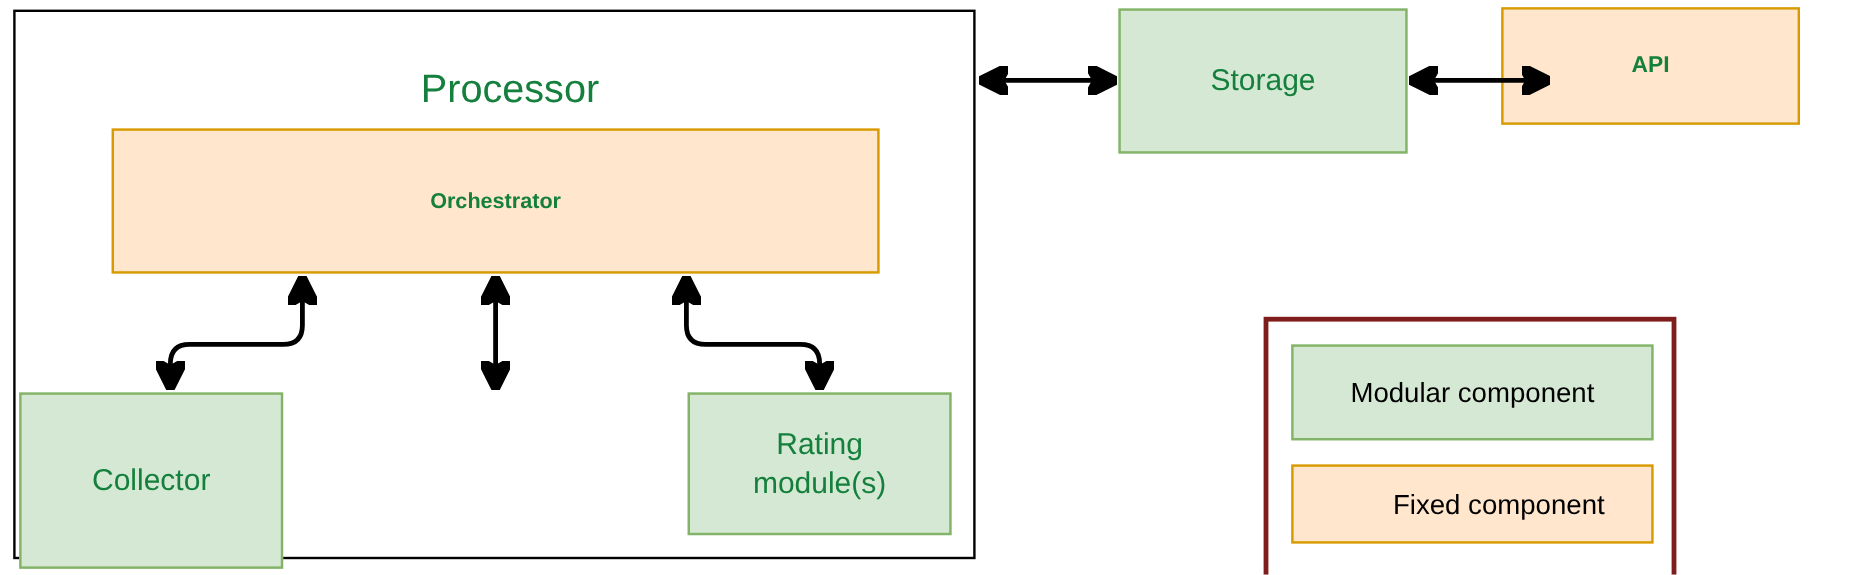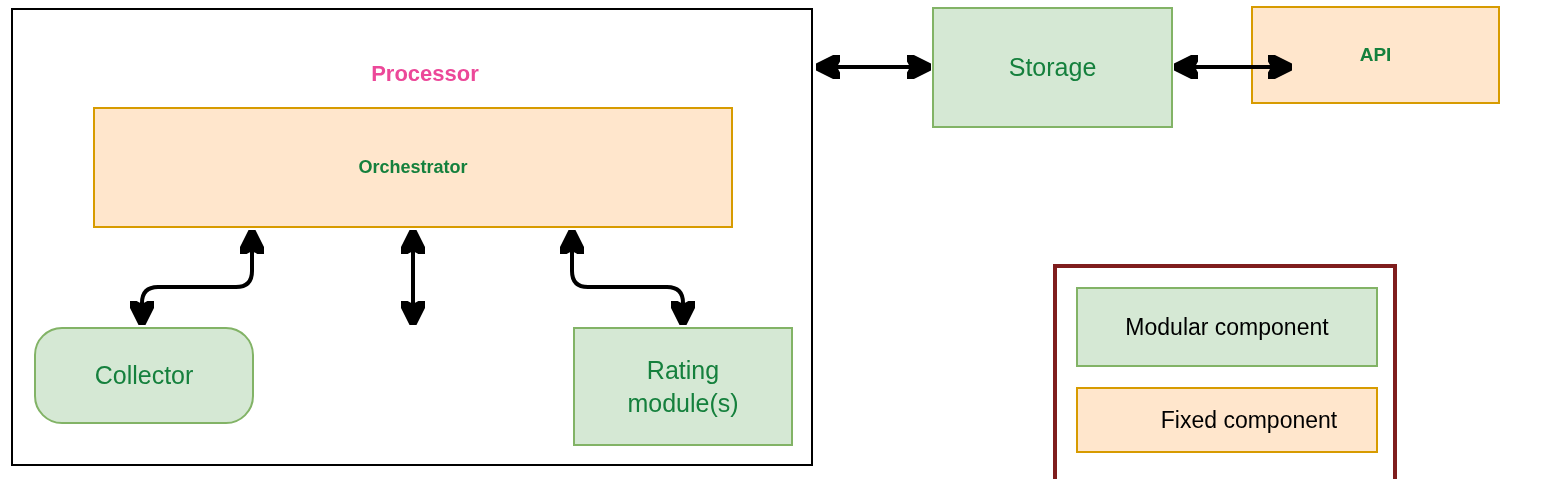--- a/index.html
+++ b/index.html
@@ -43,26 +43,26 @@
     border: 2px solid #000000;
     background: #ffffff;
   }
   .processor-title {
     position: absolute;
     left: 11px; top: 46px;
     width: 802px; height: 36px;
     display: flex;
     align-items: center;
     justify-content: center;
-    font-size: 22px;
-    font-weight: bold;
-    color: #ec4899;
+    font-size: 33px;
+    font-weight: normal;
+    color: #15803d;
   }
   .orchestrator { left: 93px;  top: 107px; width: 640px; height: 121px; font-weight: bold; font-size: 18px; }
-  .collector    { left: 34px;  top: 327px; width: 220px; height: 97px; border-radius: 28px; }
+  .collector    { left: 16px;  top: 327px; width: 220px; height: 147px; }
   .fetcher      { left: 302px; top: 327px; width: 221px; height: 119px; }
   .rating       { left: 573px; top: 327px; width: 220px; height: 119px; }
   .rating .label-inner { max-width: 160px; }
   .storage      { left: 932px;  top: 7px; width: 241px; height: 121px; }
   .api          { left: 1251px; top: 6px; width: 249px; height: 98px; font-weight: bold; font-size: 19px; }
 
   .legend {
     position: absolute;
     left: 1053px; top: 228px;
     width: 344px; height: 221px;

